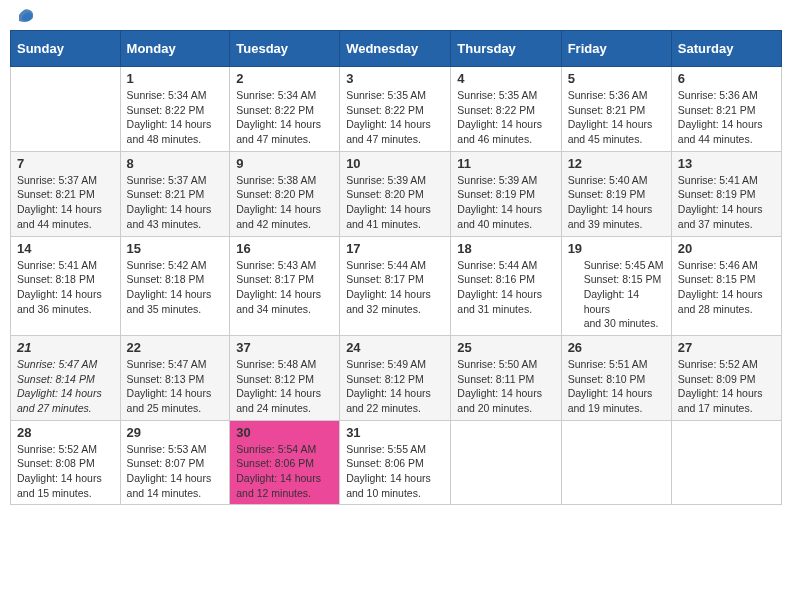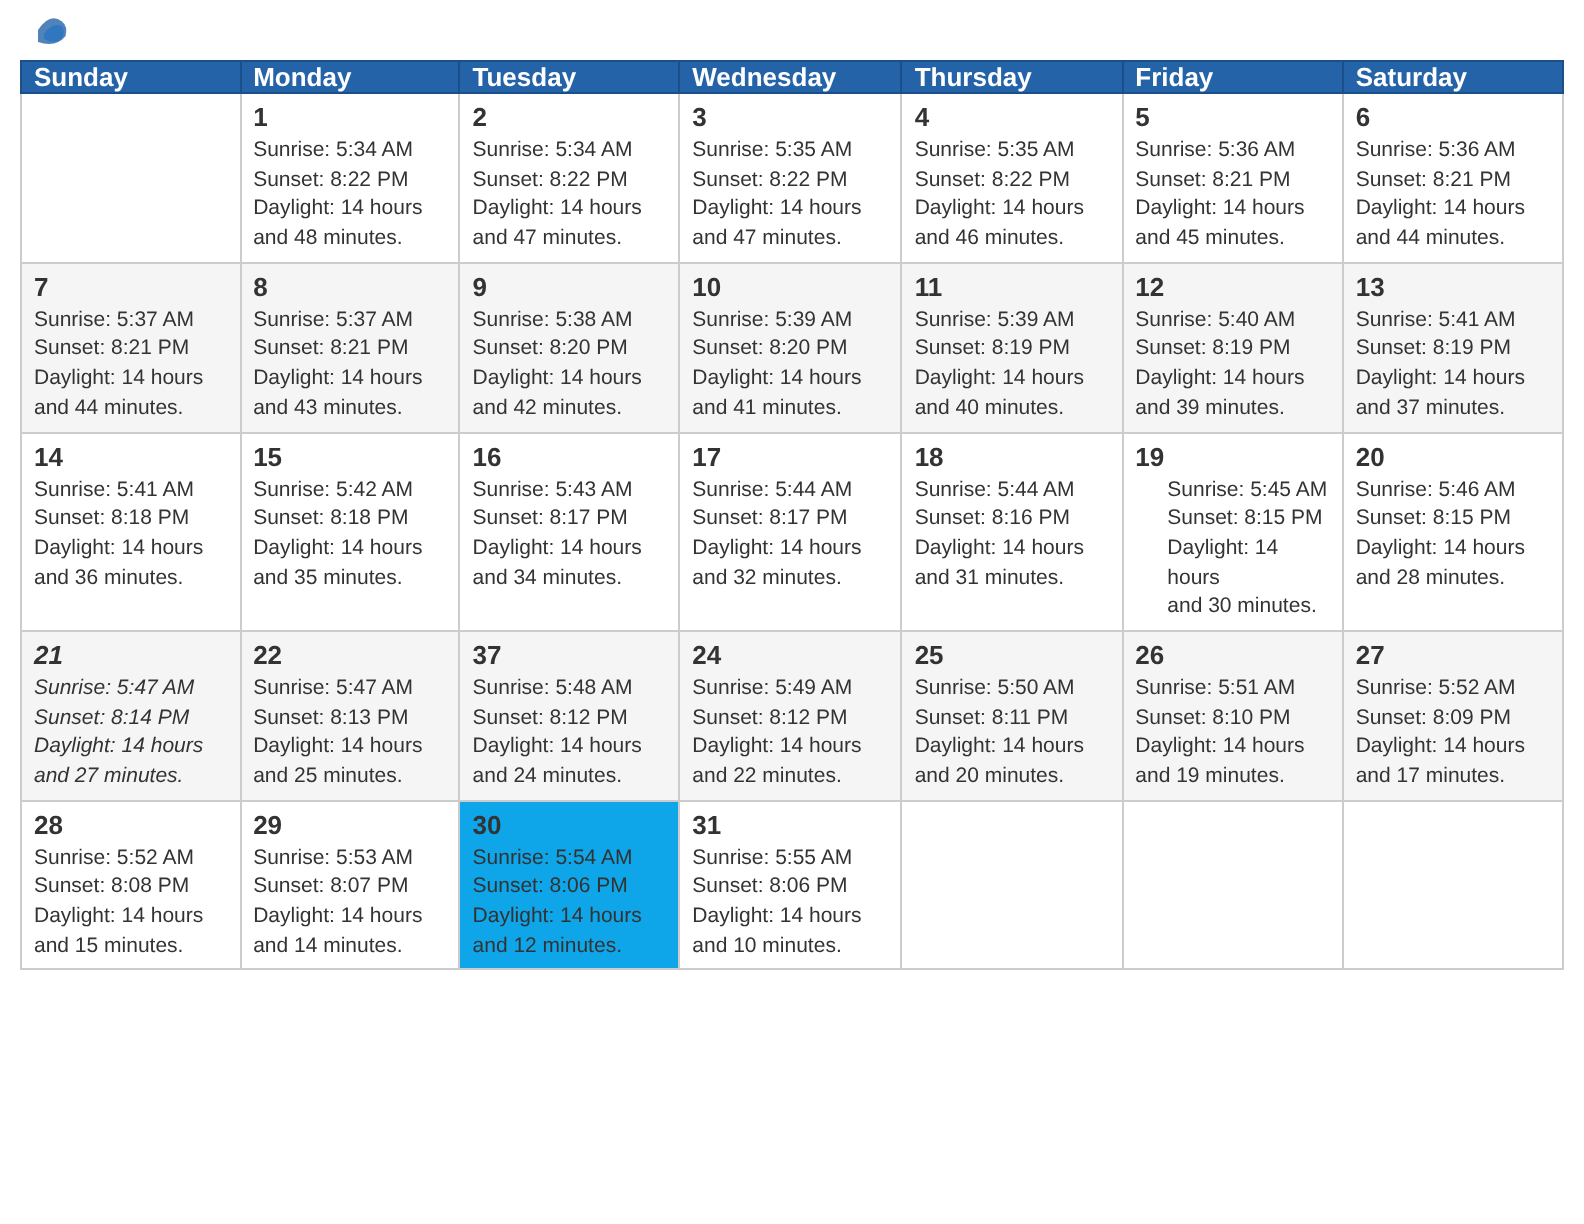--- a/index.html
+++ b/index.html
@@ -46,21 +46,21 @@
     }
     .calendar {
       width: 100%;
       border-collapse: collapse;
       border: 1px solid #ccc;
     }
     .calendar th {
       background-color: #2563a8;
       color: #fff;
       text-align: left;
-      padding: 0 6px;
+      padding: 10px 6px;
       font-size: 13px;
       font-weight: bold;
       border: 1px solid #1a4f8a;
     }
     .calendar td {
       vertical-align: top;
       padding: 4px 6px;
       border: 1px solid #ccc;
       width: 113px;
       min-height: 80px;
@@ -330,21 +330,21 @@
 Daylight: 14 hours
 and 15 minutes.</div>
         </td>
         <td style="background-color: rgb(255, 255, 255);">
           <span class="day-number">29</span>
           <div class="day-info" style="white-space: pre-line;">Sunrise: 5:53 AM
 Sunset: 8:07 PM
 Daylight: 14 hours
 and 14 minutes.</div>
         </td>
-        <td style="background-color: #0ea5e9;">
+        <td style="background-color: #ec4899;">
           <span class="day-number">30</span>
           <div class="day-info" style="white-space: pre-line;">Sunrise: 5:54 AM
 Sunset: 8:06 PM
 Daylight: 14 hours
 and 12 minutes.</div>
         </td>
         <td style="background-color: rgb(255, 255, 255);">
           <span class="day-number">31</span>
           <div class="day-info" style="white-space: pre-line;">Sunrise: 5:55 AM
 Sunset: 8:06 PM

